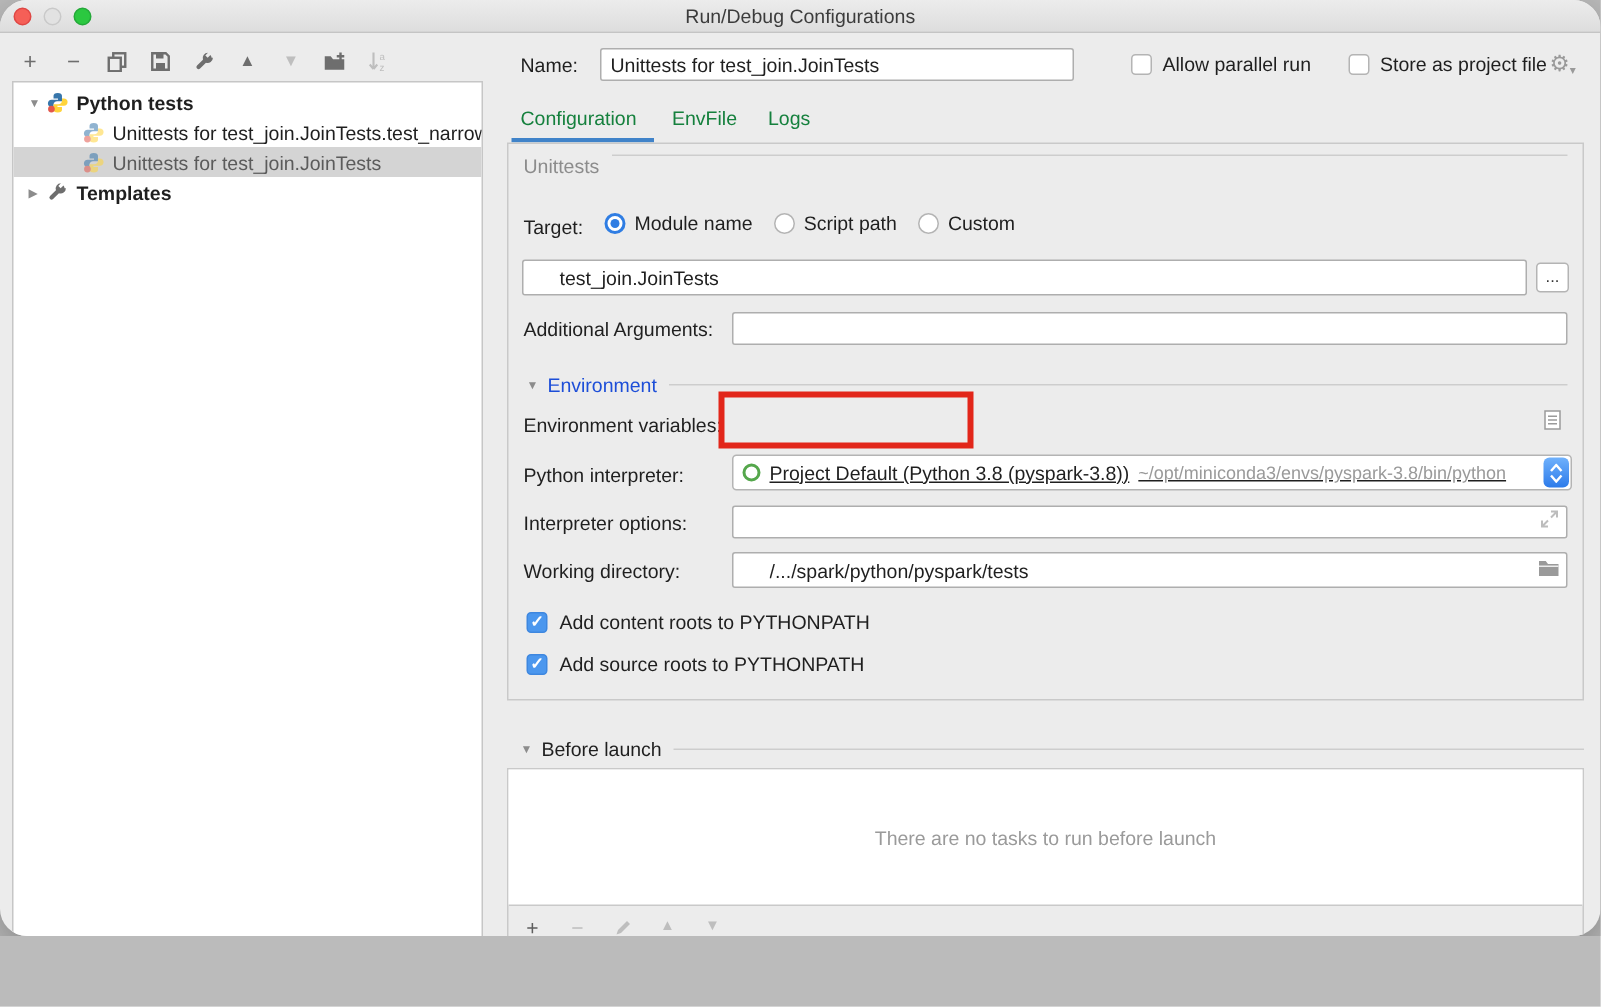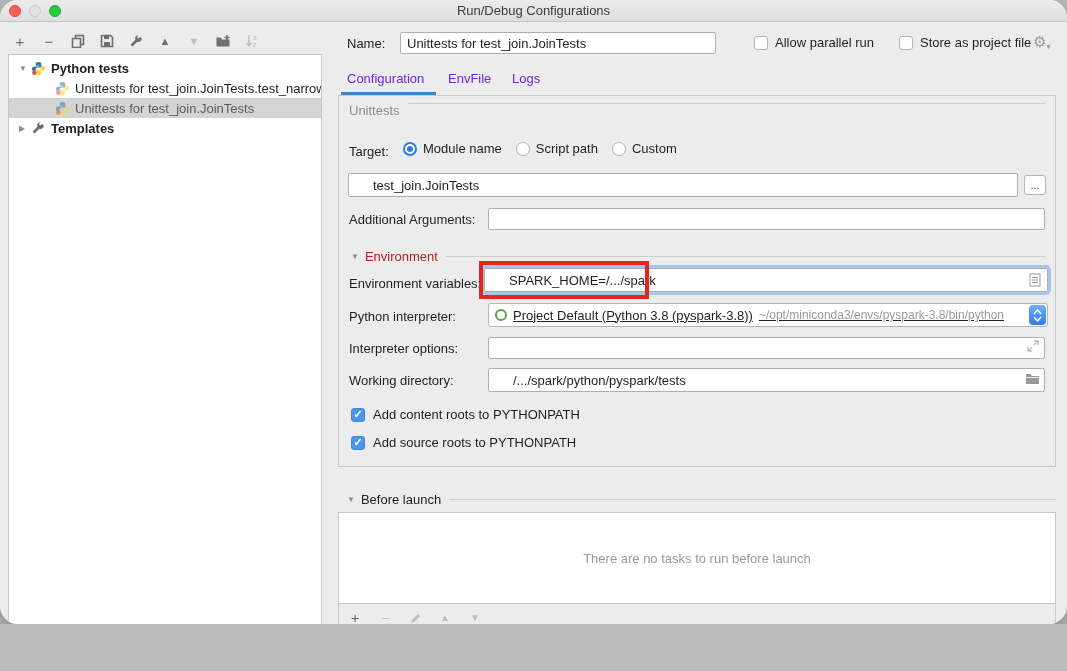--- a/index.html
+++ b/index.html
@@ -45,33 +45,33 @@
     border:1px solid #AEAEAE; border-radius:2px; background:#fff; font:13px "Liberation Sans",sans-serif; padding:0 6px; color:#1f1f1f; }
   .cb { width:14px; height:14px; border:1px solid #B4B4B4; border-radius:3px; background:#fff; flex:none; position:relative; }
   .cb.checked { background:#4B97EE; border-color:#3E87DF; }
   .cb.checked::after { content:"✓"; position:absolute; left:1.5px; top:-1px; color:#fff; font-size:11px; font-weight:bold; }
   .cb-row { position:absolute; display:flex; align-items:center; gap:7px; }
   .cb-parallel { left:754px; top:35px; }
   .cb-store { left:899px; top:35px; }
   .gear { position:absolute; left:1033px; top:33px; color:#9a9a9a; font-size:15px; }
   .gear::after { content:"▾"; font-size:8px; vertical-align:bottom; }
   
-  .tab { position:absolute; top:71px; color:#6d28d9; cursor:default; }
+  .tab { position:absolute; top:71px; color:#15803d; cursor:default; }
   .tab-configuration { left:347px; }
   .tab-envfile { left:448px; }
   .tab-logs { left:512px; }
   .tab-underline { position:absolute; left:341px; top:92px; width:95px; height:3px; background:#4083C9; }
   
   .config-panel { position:absolute; left:338px; top:95px; width:718px; height:372px;
     border:1px solid #C9C9C9; background:#ECECEC; }
   .group-hdr { position:absolute; display:flex; align-items:flex-start; color:#8c8c8c; }
   .group-hdr .hline { flex:1; height:1px; background:#CDCDCD; margin-left:8px; }
   .hdr-unittests { left:10px; top:7px; right:10px; }
   .arrow-down::before { content:"▼"; font-size:8px; color:#8c8c8c; margin-right:6px; }
-  .sec-hdr { position:absolute; display:flex; align-items:center; color:#b91c1c; }
+  .sec-hdr { position:absolute; display:flex; align-items:center; color:#1d4ed8; }
   .sec-hdr .hline { flex:1; height:1px; background:#CDCDCD; margin-left:8px; }
   .lbl { position:absolute; color:#1f1f1f;text-align:right; }
   .field { position:absolute; height:22px; border:1px solid #AEAEAE; border-radius:2px; background:#fff;
     font:13px "Liberation Sans",sans-serif; padding:0 24px; color:#1f1f1f; }
   .radio-row { position:absolute; display:flex; align-items:center; gap:0; }
   .radio-opt { display:flex; align-items:center; gap:6px; margin-right:14px; }
   .radio { width:14px; height:14px; border-radius:50%; background:#fff; border:1px solid #B4B4B4; position:relative; flex:none; }
   .radio.selected { border:2px solid #2F7DE3; }
   .radio.selected::after { content:""; position:absolute; left:2px; top:2px; width:6px; height:6px; border-radius:50%; background:#2F7DE3; }
   .browse-btn { position:absolute; width:22px; height:20px; background:#fff; border:1px solid #B4B4B4; border-radius:3px;
@@ -245,21 +245,20 @@
 
     <div class="lbl" style="left:10px; top:116px;">Additional Arguments:</div>
     <input class="field" style="left: 149px; top: 112px; width: 557px;" value="">
 
     <div class="sec-hdr arrow-down" style="left:12px; top:153px; right:10px;">
       <span>Environment</span>
       <span class="hline"></span>
     </div>
 
     <div class="lbl" style="left:10px; top:180px;">Environment variables:</div>
-    <input class="field focusring" style="left: 145px; top: 172px; width: 564px; height: 24px;" value="SPARK_HOME=/.../spark">
     <span class="field-icon" style="left:690px; top:177px;">
       <svg width="12" height="14" viewBox="0 0 12 14">
           <rect x="1" y="1" width="10" height="12" fill="#fff" stroke="#9a9a9a"></rect>
           <path d="M3 4.5h6M3 7h6M3 9.5h6" stroke="#9a9a9a"></path>
         </svg>
     </span>
 
     <div class="lbl" style="left:10px; top:213px;">Python interpreter:</div>
     <div class="combo" style="left:149px; top:207px; width:560px;">
       <span class="ring-icon"></span>

